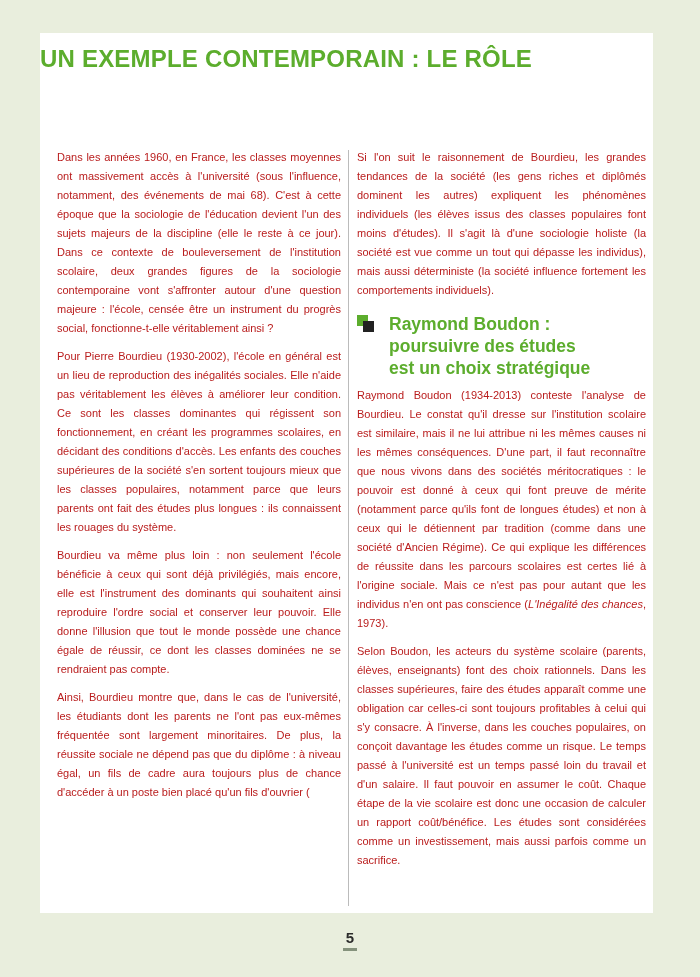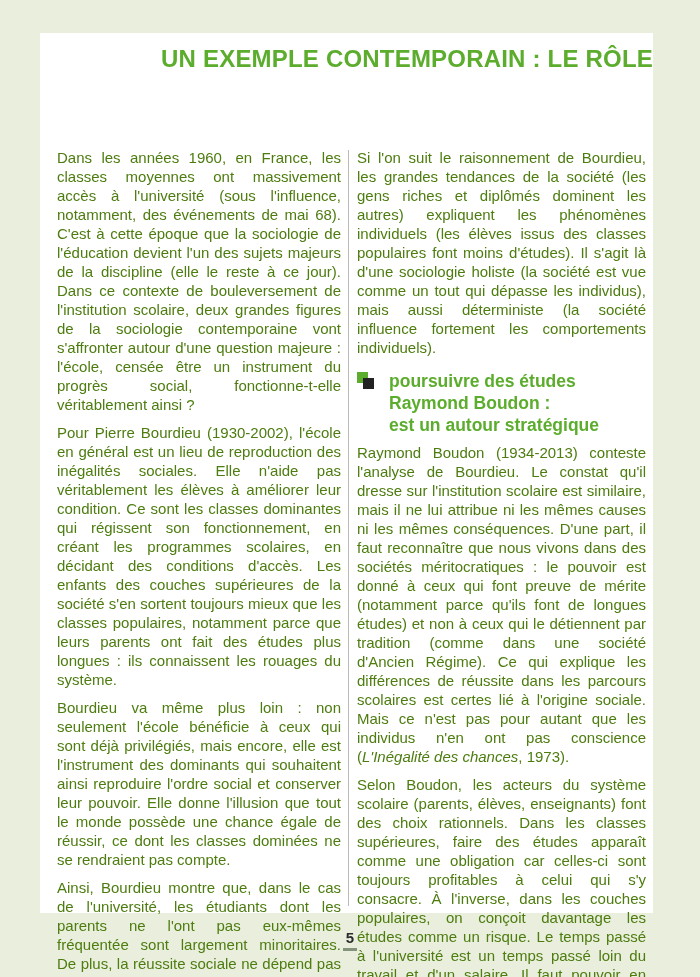--- a/index.html
+++ b/index.html
@@ -16,39 +16,39 @@
     position: absolute;
     left: 40px; top: 33px;
     width: 613px; height: 880px;
     background: #ffffff;
   }
   .page-title {
     position: absolute;
     left: 40px; top: 44px;
     width: 613px;
     margin: 0;
-    text-align: right;
+    text-align: left;
     color: #5cad2d;
     font-size: 24px;
     font-weight: 700;
     line-height: 30px;
     letter-spacing: 0.2px;
   }
   .page-title span { display: block; }
   .column {
     position: absolute;
     top: 148px;
   }
   .col-left  { left: 57px;  width: 284px; }
   .col-right { left: 357px; width: 289px; }
   .column p {
     margin: 0 0 9px 0;
-    font-size: 15px;
+    font-size: 11px;
     line-height: 19px;
-    color: #4d7c0f;
+    color: #b91c1c;
     text-align: justify;
     hyphens: auto;
   }
   .column p em { }
   .section-heading {
     display: flex;
     align-items: flex-start;
     margin: 13px 0 7px 0;
     color: #5cad2d;
     font-size: 17.5px;
@@ -121,23 +121,23 @@
 
 <div class="column col-right">
   <p>Si l'on suit le raisonnement de Bourdieu, les grandes tendances de la société (les gens riches et diplômés dominent les autres) expliquent les phénomènes individuels (les élèves issus des classes populaires font moins d'études). Il s'agit là d'une sociologie holiste (la société est vue comme un tout qui dépasse les individus), mais aussi déterministe (la société influence fortement les comportements individuels).</p>
 
   <h2 class="section-heading">
     <span class="bullet">
       <span class="sq-green"></span>
       <span class="sq-black"></span>
     </span>
     <span class="heading-lines">
+      <span>Raymond Boudon :</span>
       <span>poursuivre des études</span>
-      <span>Raymond Boudon :</span>
-      <span>est un autour stratégique</span>
+      <span>est un choix stratégique</span>
     </span>
   </h2>
 
   <p><span>Raymond Boudon (1934-2013) conteste l'analyse de Bourdieu. Le constat qu'il dresse sur l'institution scolaire est similaire, mais il ne lui attribue ni les mêmes causes ni les mêmes conséquences. D'une part, il faut reconnaître que nous vivons dans des sociétés méritocratiques : le pouvoir est donné à ceux qui font preuve de mérite (notamment parce qu'ils font de longues études) et non à ceux qui le détiennent par tradition (comme dans une société d'Ancien Régime). Ce qui explique les différences de réussite dans les parcours scolaires est certes lié à l'origine sociale. Mais ce n'est pas pour autant que les individus n'en ont pas conscience (</span><em>L'Inégalité des chances</em><span>, 1973).</span></p>
   <p>Selon Boudon, les acteurs du système scolaire (parents, élèves, enseignants) font des choix rationnels. Dans les classes supérieures, faire des études apparaît comme une obligation car celles-ci sont toujours profitables à celui qui s'y consacre. À l'inverse, dans les couches populaires, on conçoit davantage les études comme un risque. Le temps passé à l'université est un temps passé loin du travail et d'un salaire. Il faut pouvoir en assumer le coût. Chaque étape de la vie scolaire est donc une occasion de calculer un rapport coût/bénéfice. Les études sont considérées comme un investissement, mais aussi parfois comme un sacrifice.</p>
 </div>
 
 <div class="footer">
   <div class="page-number">5</div>
   <div class="page-number-underline"></div>

